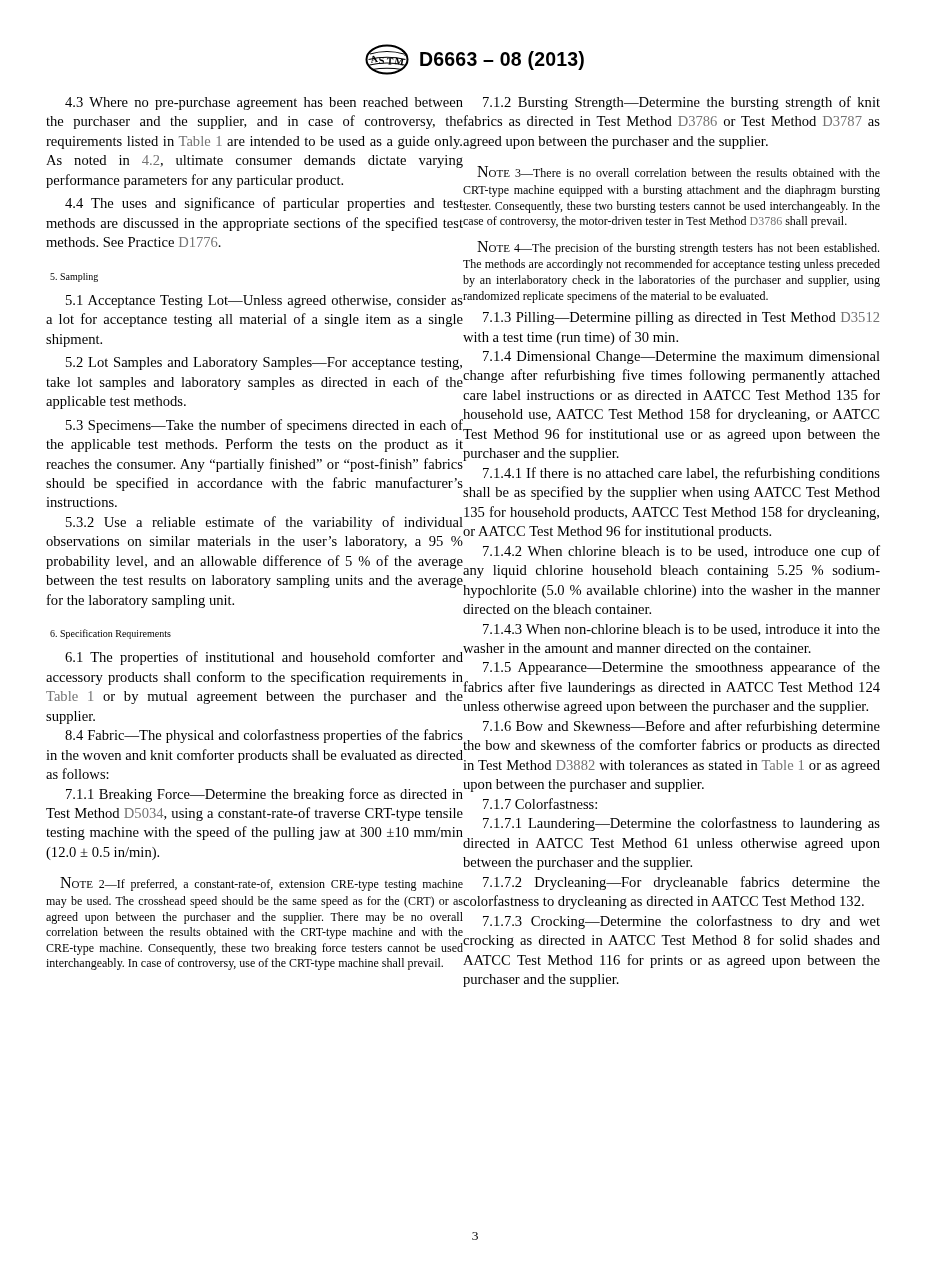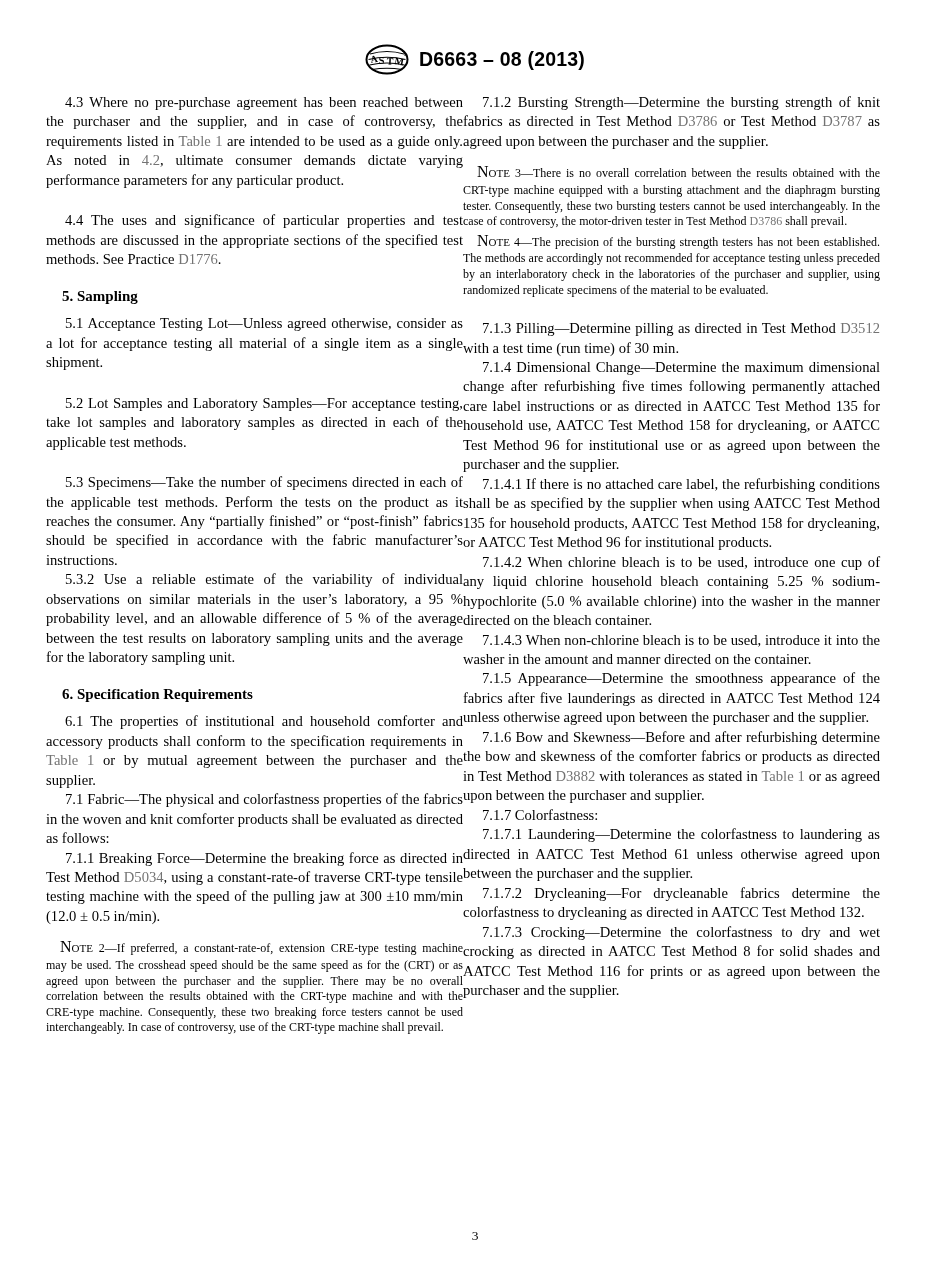--- a/index.html
+++ b/index.html
@@ -67,26 +67,26 @@
     text-align: justify;
     text-justify: inter-word;
     -webkit-hyphens: none;
     hyphens: none;
   }
   p.body {
     text-indent: 19px;
     margin-bottom: 0px;
   }
   p.body.spaced {
-    margin-top: 21px;
+    margin-top: 4px;
   }
   h2.section {
-    margin: 16px;
-    font-size: 15px;
-    font-weight: bold;
+    margin: 4px;
+    font-size: 10px;
+    font-weight: normal;
     line-height: 1.3;
     text-align: left;
   }
   h2.section.top-gap {
     margin-top: 17px;
   }
   h2.section.bottom-gap {
     margin-bottom: 8px;
   }
   .it { }
@@ -95,21 +95,21 @@
     margin: 0;
     font-size: 12.0px;
     line-height: 1.295;
     text-align: justify;
     text-indent: 14px;
   }
   .note-block {
     margin-top: 11px;
   }
   .note + .note {
-    margin-top: 1px;
+    margin-top: 7px;
   }
   .sc {
     font-variant: small-caps;
     font-size: 16px;
   }
 
   
   .page-number {
     position: absolute;
     bottom: 28px;
@@ -162,21 +162,21 @@
 
 
       <p class="body"><span>5.3.2</span><span> Use a reliable estimate of the variability of individual observations on similar materials in the user’s laboratory, a 95 % probability level, and an allowable difference of 5 % of the average between the test results on laboratory sampling units and the average for the laboratory sampling unit.</span></p>
 
 
       <h2 class="section top-gap bottom-gap">6.  Specification Requirements</h2>
 
       <p class="body"><span>6.1</span><span> The properties of institutional and household comforter and accessory products shall conform to the specification requirements in </span><span class="lnk">Table 1</span><span> or by mutual agreement between the purchaser and the supplier.</span></p>
 
 
-      <p class="body"><span></span><span>7.1</span> <span class="it">Fabric</span><span>—The physical and colorfastness properties of the fabrics in the woven and knit comforter products shall be evaluated as directed as follows:</span></p>
+      <p class="body"><span></span><span>8.4</span> <span class="it">Fabric</span><span>—The physical and colorfastness properties of the fabrics in the woven and knit comforter products shall be evaluated as directed as follows:</span></p>
 
       <p class="body"><span>7.1.1</span> <span class="it">Breaking Force</span><span>—Determine the breaking force as directed in Test Method </span><span class="lnk">D5034</span><span>, using a constant-rate-of traverse CRT-type tensile testing machine with the speed of the pulling jaw at 300 ±10 mm/min (12.0 ± 0.5 in/min).</span></p>
 
       <div class="note-block">
         <p class="note"><span class="sc">Note</span><span> 2—If preferred, a constant-rate-of, extension CRE-type testing machine may be used. The crosshead speed should be the same speed as for the (CRT) or as agreed upon between the purchaser and the supplier. There may be no overall correlation between the results obtained with the CRT-type machine and with the CRE-type machine. Consequently, these two breaking force testers cannot be used interchangeably. In case of controversy, use of the CRT-type machine shall prevail.</span></p>
       </div>
 
     </div>
 
     <div class="col">

